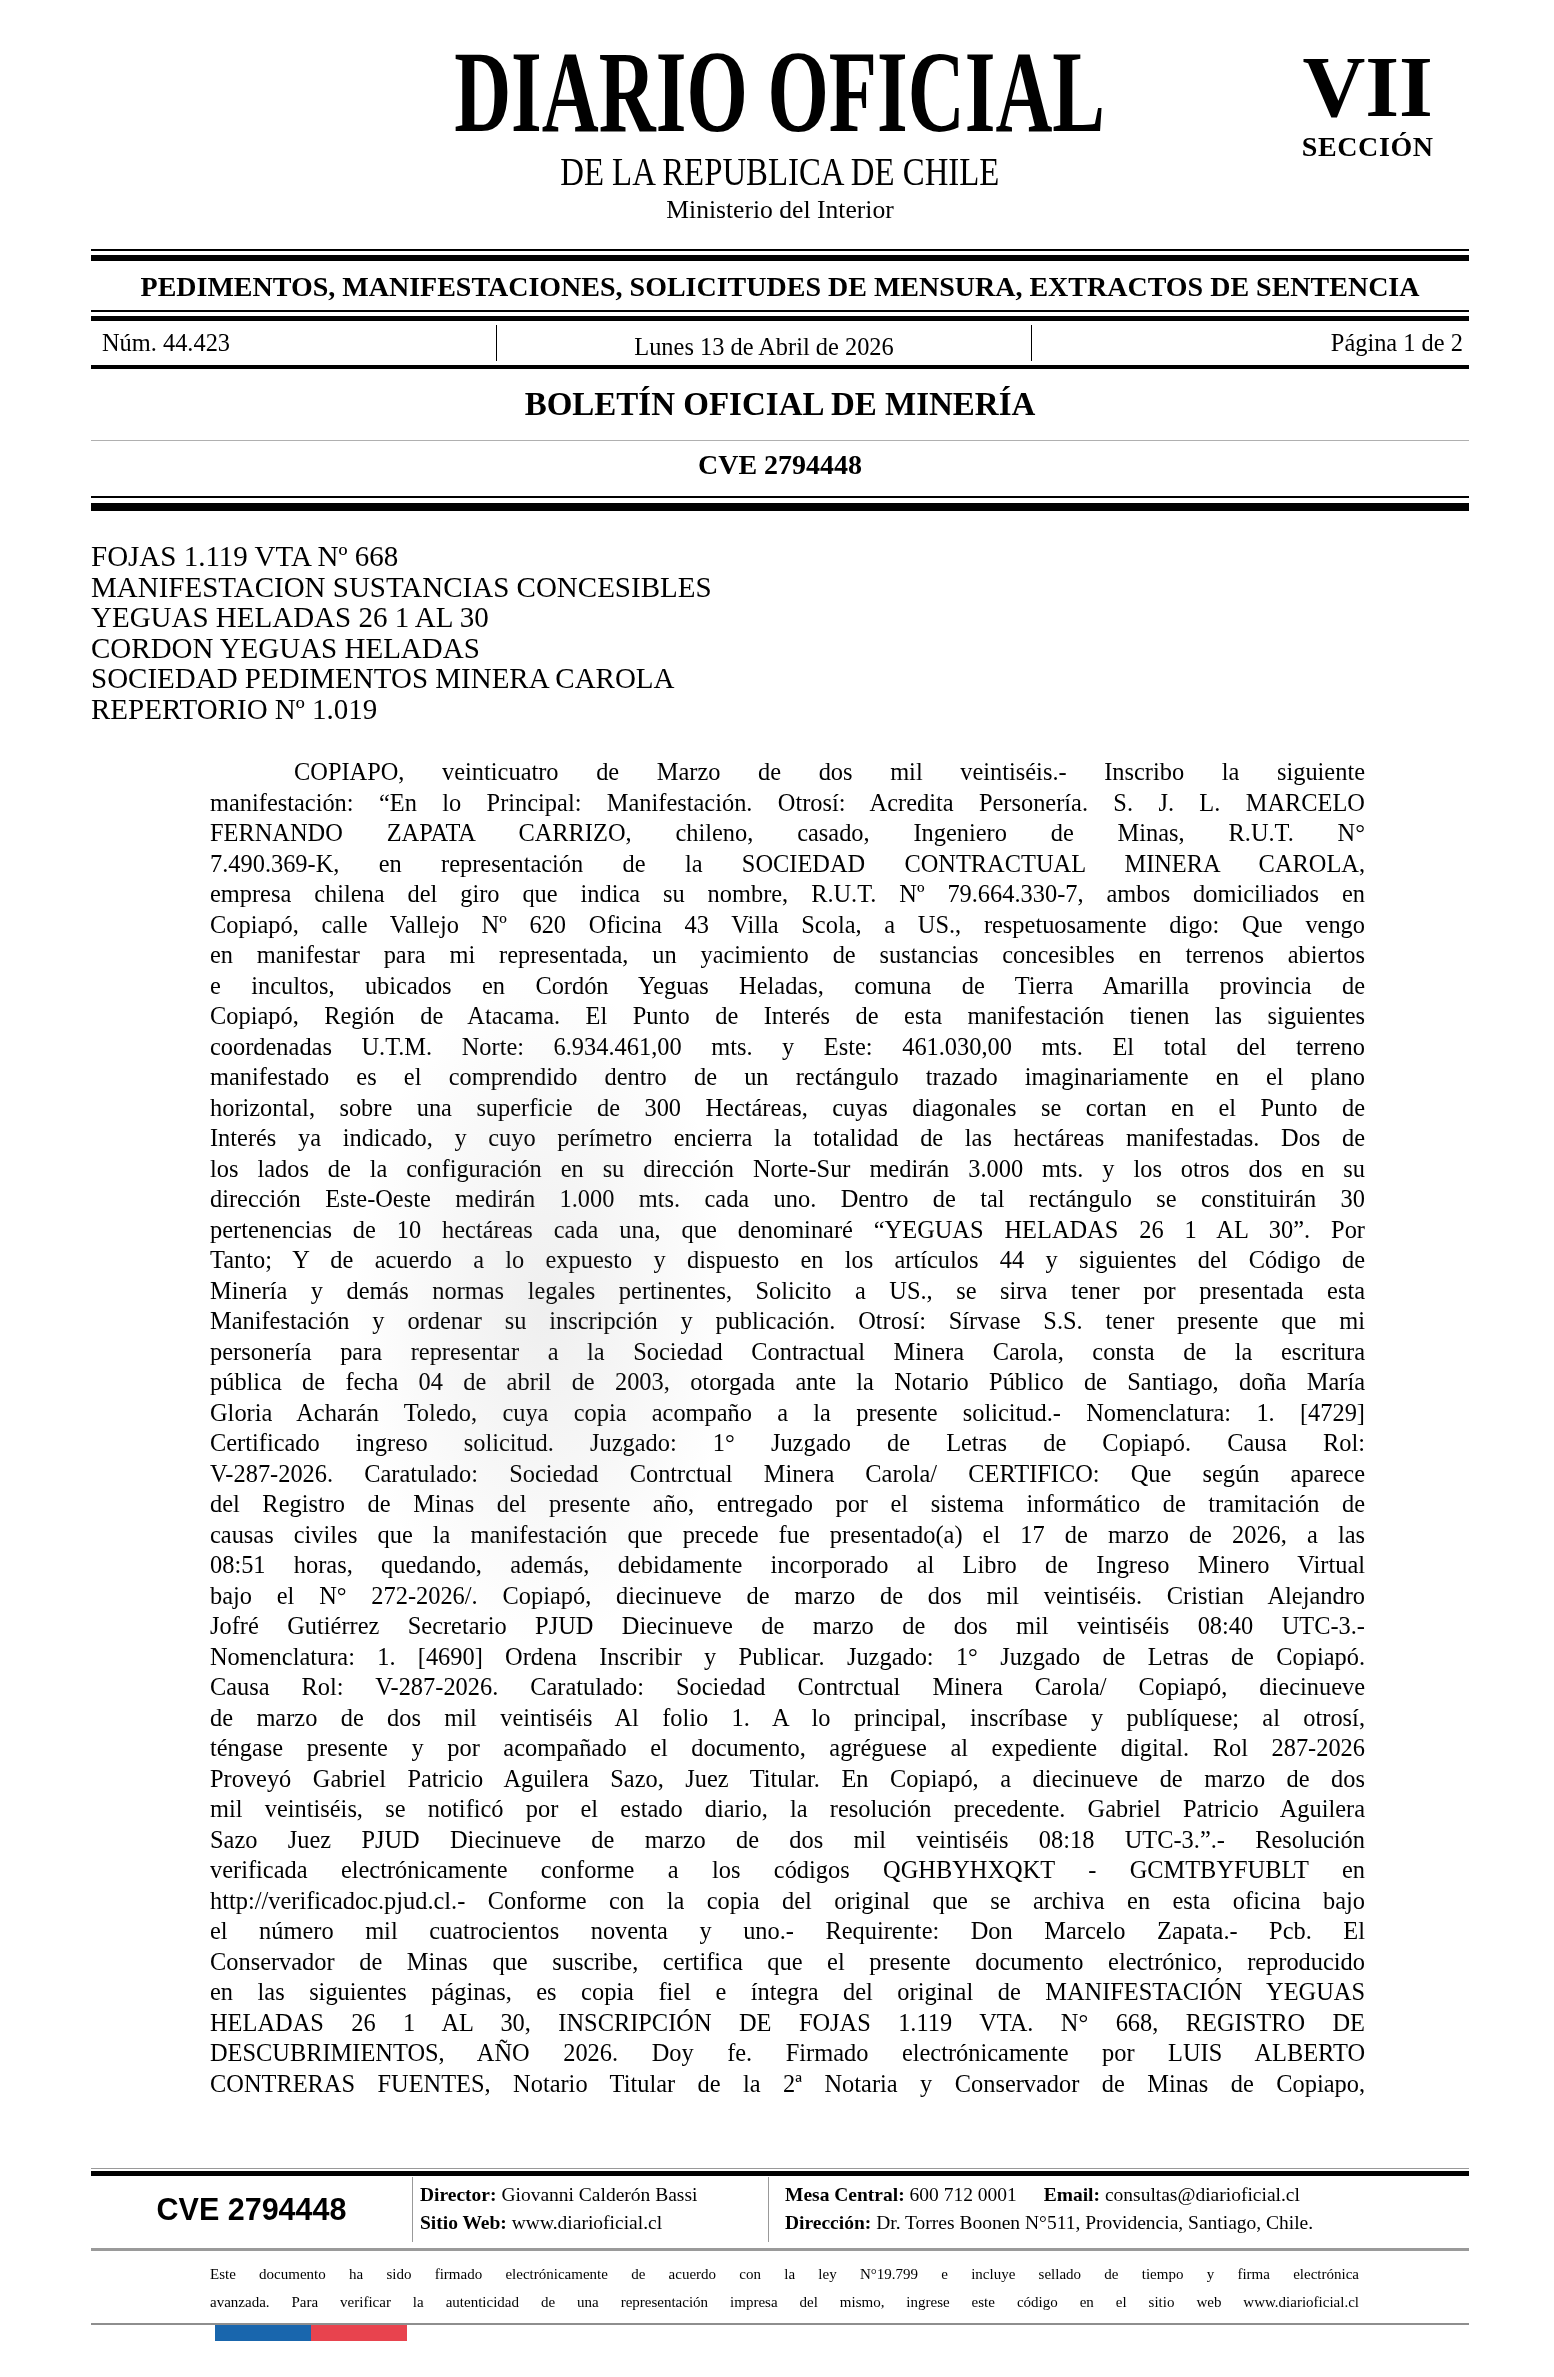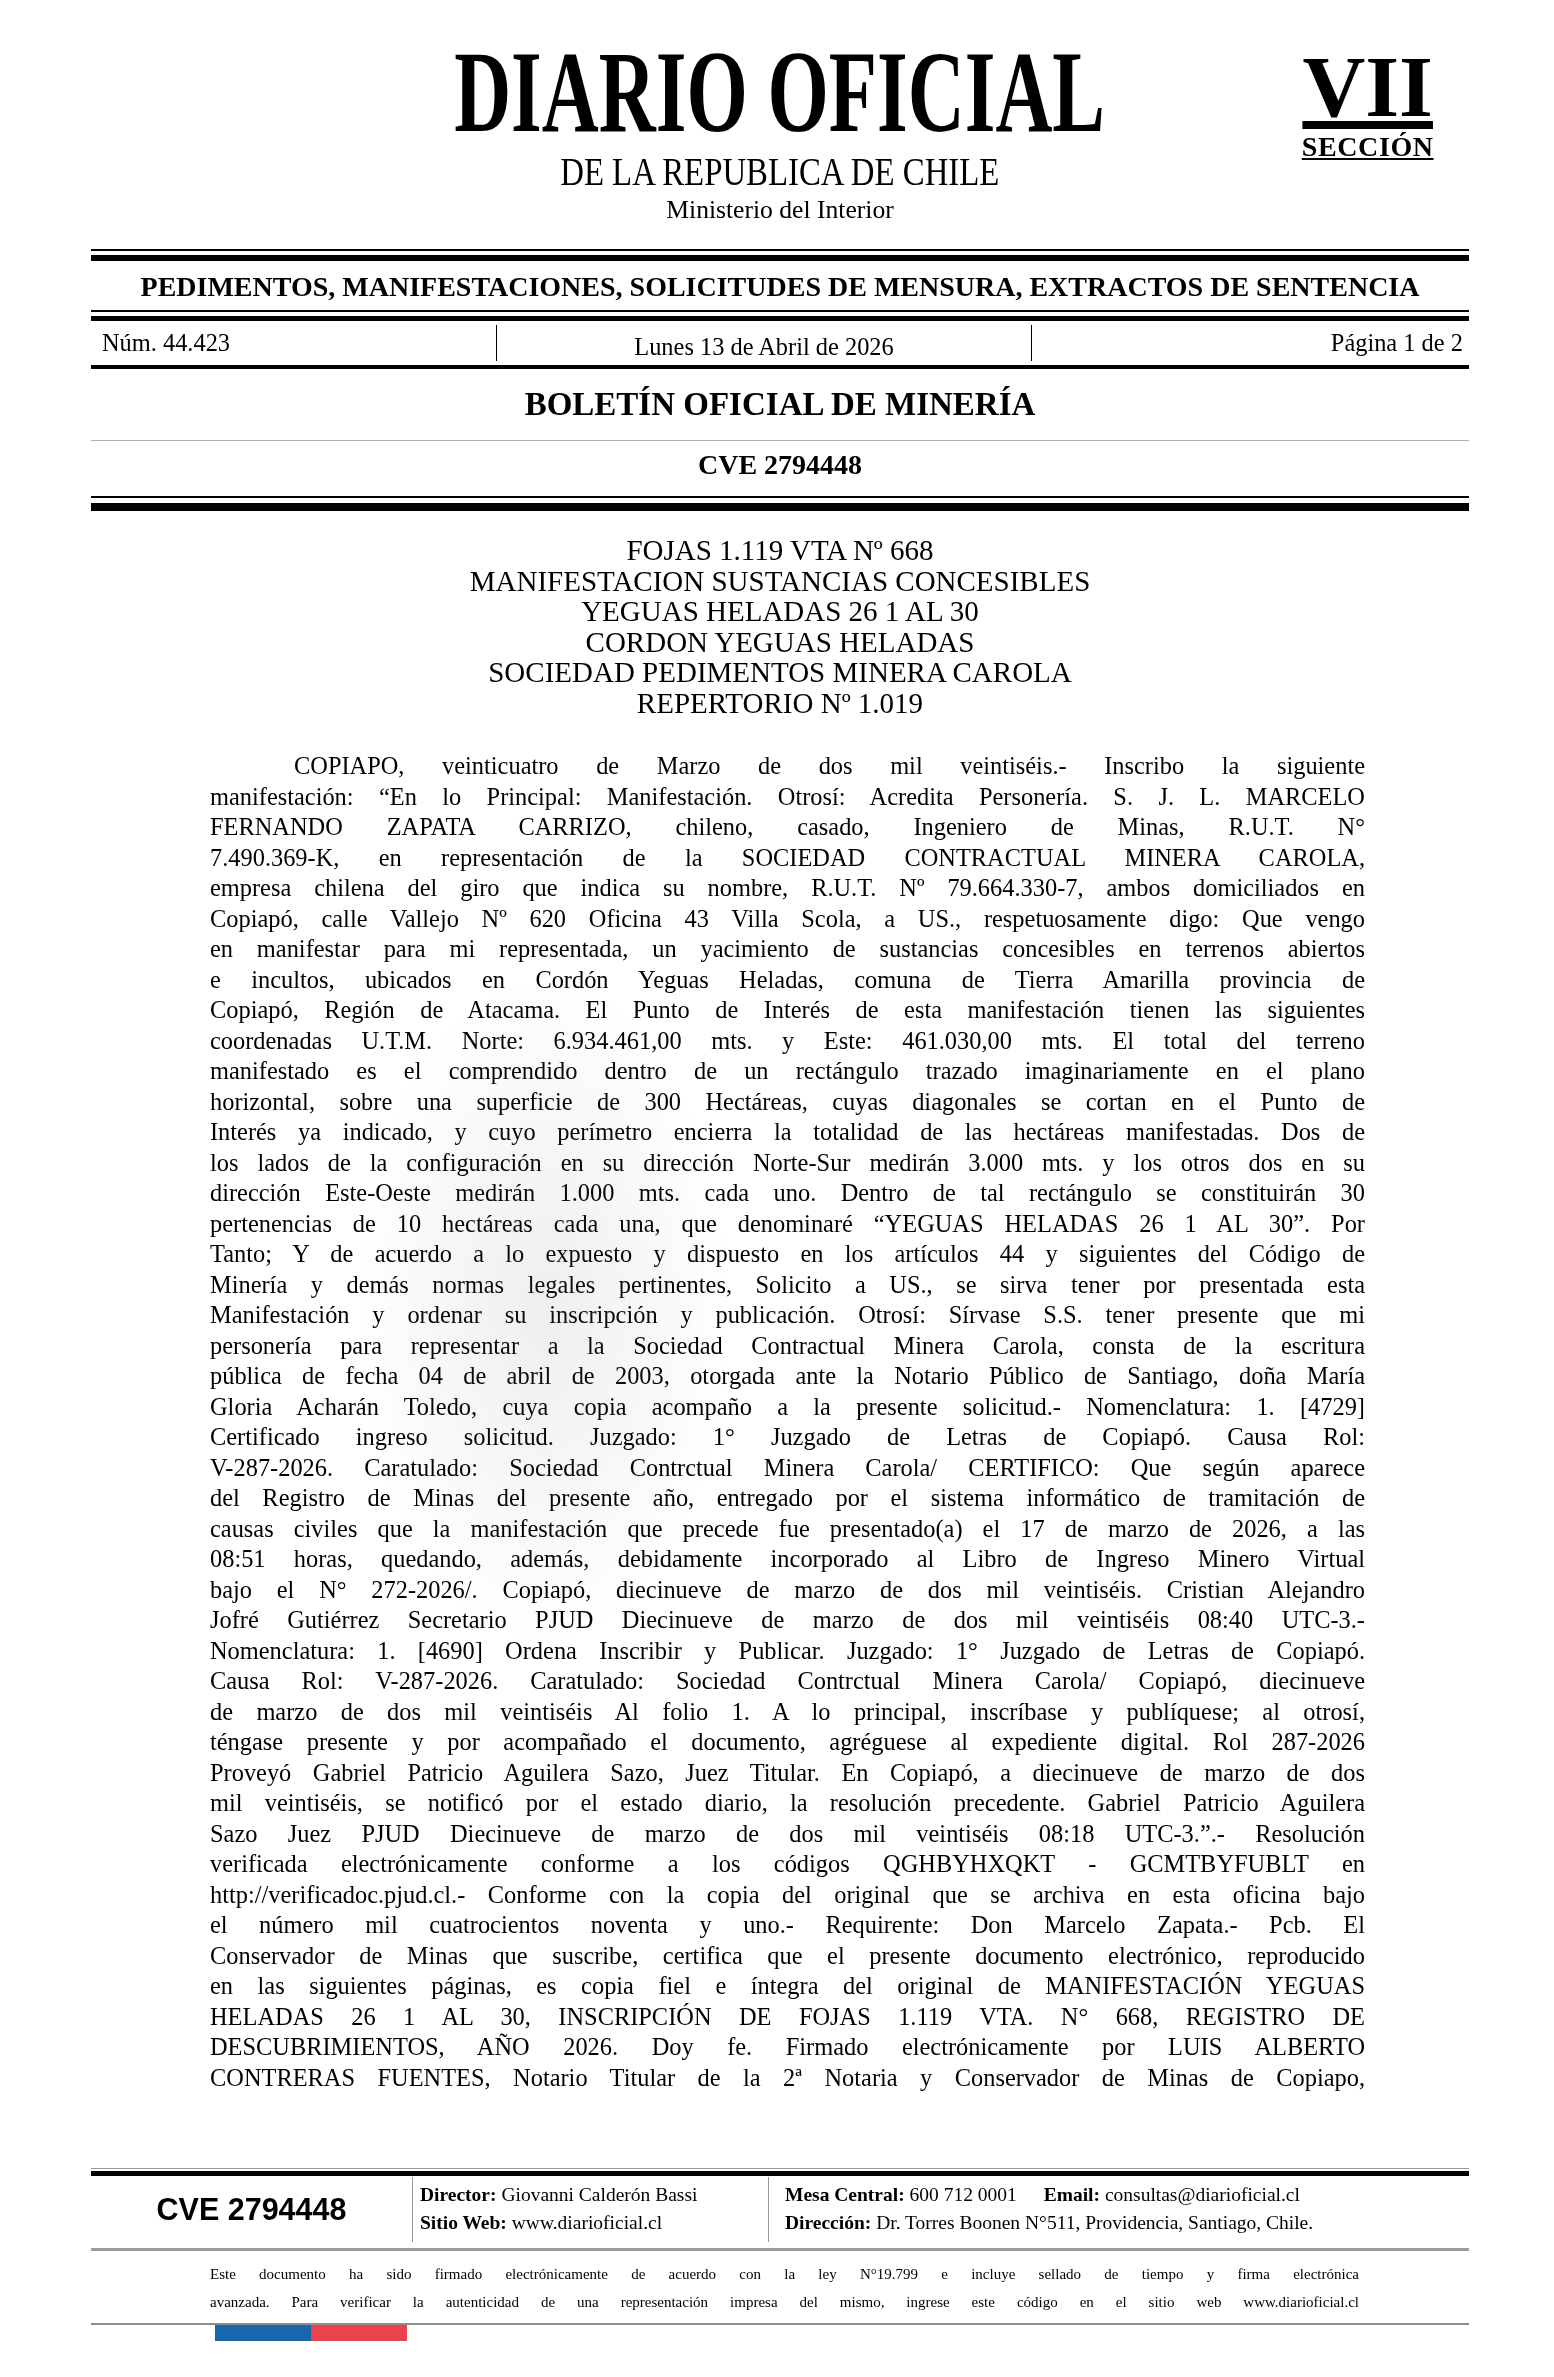--- a/index.html
+++ b/index.html
@@ -13,21 +13,21 @@
   }
   .inner{position:relative;margin:0 85px 0 91px;}
 
   
   .masthead{position:relative;padding-top:34px;text-align:center;}
   .mast-title{font-size:116px;line-height:116px;font-weight:bold;white-space:nowrap;}
   .squeeze{display:inline-block;transform:scaleX(.68);transform-origin:50% 50%;}
   .squeeze2{display:inline-block;transform:scaleX(.82);transform-origin:50% 50%;}
   .mast-sub{font-size:40px;line-height:44px;white-space:nowrap;}
   .mast-min{font-size:25.6px;line-height:32px;}
-  .section-box{position:absolute;top:41px;right:9.8px;width:183px;text-align:center;text-decoration:underline;}
+  .section-box{position:absolute;top:41px;right:9.8px;width:183px;text-align:center;}
   .section-roman{font-size:87px;line-height:91px;font-weight:bold;}
   .section-label{font-size:28px;line-height:30.5px;font-weight:bold;letter-spacing:0.6px;}
 
   
   .rule-pair-a{margin-top:22.6px;border-top:2.4px solid #000;height:4.3px;border-bottom:6.1px solid #000;}
   .rule-pair-b{border-top:2.4px solid #000;height:3.7px;border-bottom:5.5px solid #000;}
   .rule-single{border-top:4.9px solid #000;}
   .rule-thin-gray{border-top:1.8px solid #b0b0b0;margin-top:16px;}
   .rule-pair-c{margin-top:14.6px;border-top:2.4px solid #000;height:4.9px;border-bottom:8.5px solid #000;}
 
@@ -35,21 +35,21 @@
   .categories-band{padding:7.3px 0 4.9px 0;text-align:center;font-weight:bold;font-size:28px;line-height:37px;white-space:nowrap;}
   .issue-row{display:grid;grid-template-columns:405px 536px 1fr;align-items:center;height:44px;font-size:24.4px;}
   .issue-cell-mid{border-left:1.8px solid #000;border-right:1.8px solid #000;text-align:center;height:36px;line-height:44px;}
   .issue-cell-left{padding-left:11px;}
   .issue-cell-right{text-align:right;padding-right:6.1px;}
 
   .bulletin-title{margin-top:16px;text-align:center;font-weight:bold;font-size:33px;line-height:39px;}
   .bulletin-cve{margin-top:6.1px;text-align:center;font-weight:bold;font-size:28px;line-height:35px;}
 
   
-  .heading-lines{margin-top:24px;text-align:center;font-size:29px;}
+  .heading-lines{margin-top:30px;text-align:left;font-size:29px;}
   .heading-line{line-height:30.5px;}
   .body-lines{margin:33px 104px 0 119px;font-size:24.4px;}
   .body-line{line-height:30.5px;text-align:justify;text-align-last:justify;white-space:normal;}
   .body-line:first-child{text-indent:84px;}
   .watermark{position:absolute;left:354px;top:975px;width:378px;height:671px;
     background:radial-gradient(closest-side,rgba(120,120,120,.12),rgba(120,120,120,.05) 60%,rgba(0,0,0,0));
     pointer-events:none;}
 
   
   .footer{position:absolute;left:91px;right:85px;top:2168px;}

